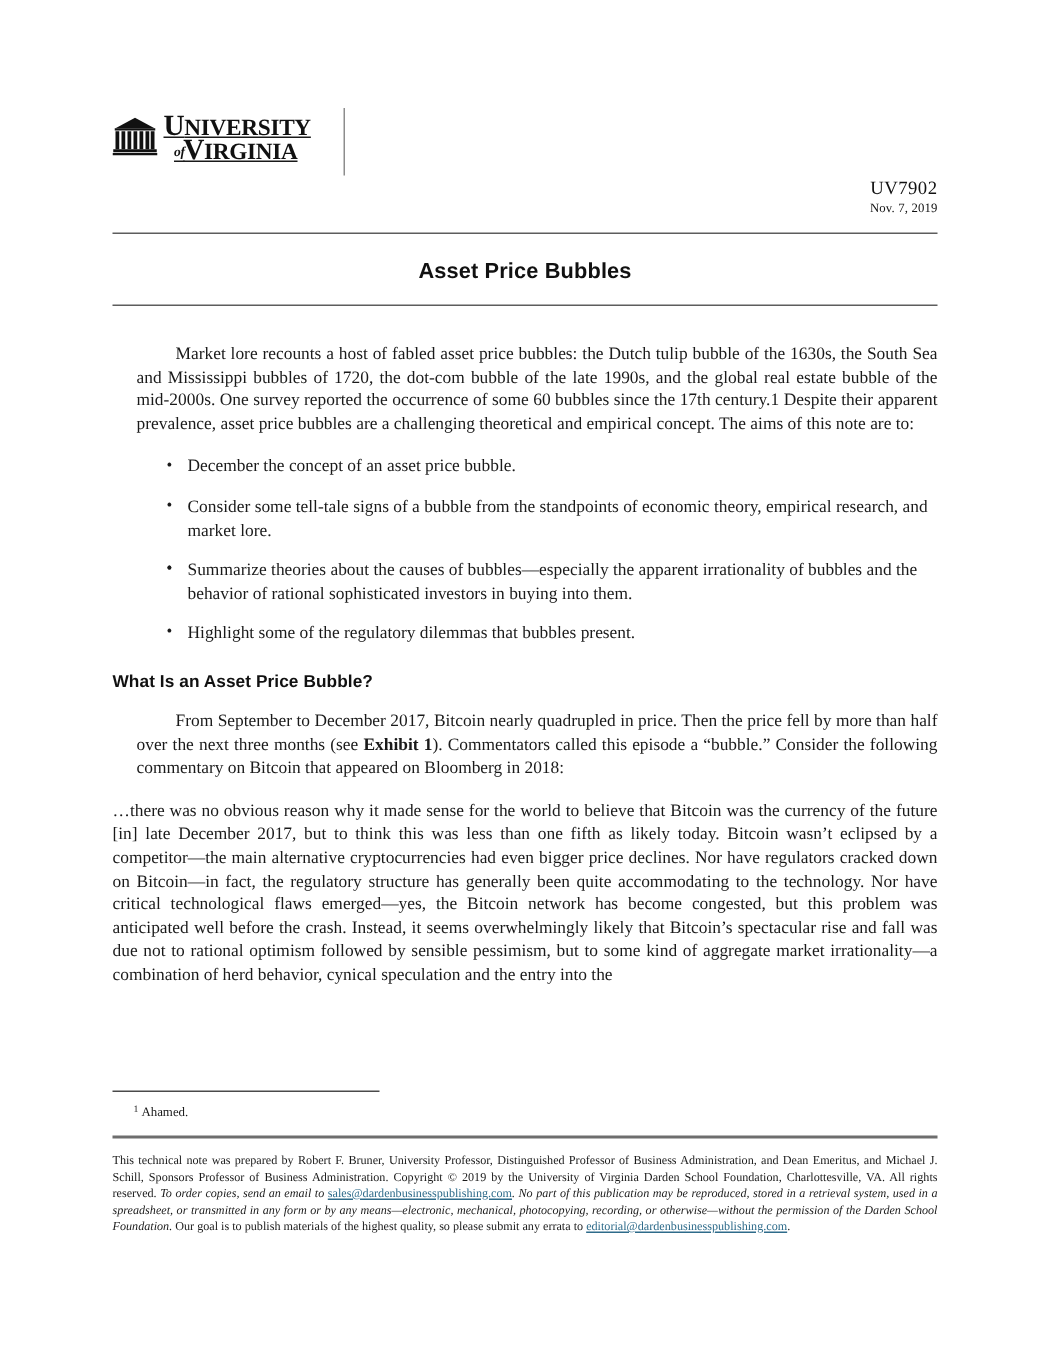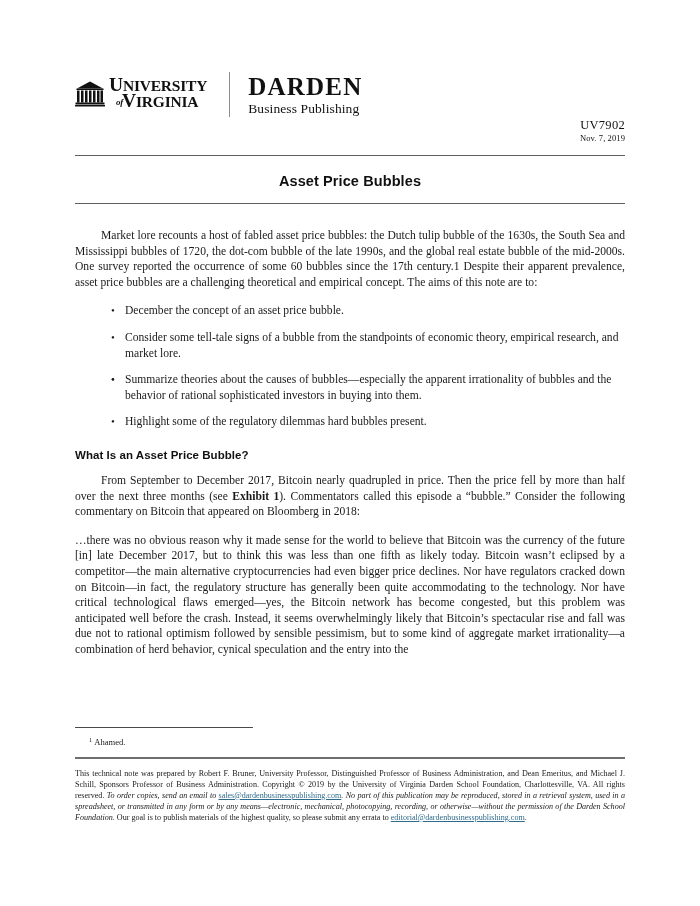--- a/index.html
+++ b/index.html
@@ -34,23 +34,24 @@
     width: 550px;
     height: 52px;
   }
   .brand-row {
     display: flex;
     align-items: flex-start;
     height: 100%;
   }
   .uva-lockup {
     display: flex;
-    align-items: center;
+    align-items: flex-start;
     gap: 4px;
     padding-top: 6px;
+    text-decoration: underline;
   }
   .rotunda {
     width: 30px;
     height: 26px;
     flex: none;
     display: block;
   }
   .uva-words {
     display: block;
     line-height: 1;
@@ -152,21 +153,21 @@
   .body-area {
     position: absolute;
     left: 75px;
     top: 228px;
     width: 550px;
   }
   p.para {
     font-size: 11.6px;
     line-height: 15.6px;
     text-align: justify;
-    margin: 0 0 13px 0;
+    margin: 0 0 13px 16px;
     text-indent: 26px;
     color: #1a1a1a;
   }
   ul.aims {
     list-style: none;
     margin: 4px 0 8px 0;
     padding: 0;
   }
   ul.aims li {
     position: relative;
@@ -274,24 +275,20 @@
           <rect x="0" y="48" width="60" height="3" fill="#111"></rect>
         </svg>
         <span class="uva-words">
           <span class="uva-line1"><span class="cap">U</span><span></span>NIVERSITY</span>
           <span class="uva-line2"><span class="of-mark">of</span><span class="cap">V</span>IRGINIA</span>
         </span>
       </div>
 
       <div class="divider-v"></div>
 
-      <div class="darden-block">
-        <div class="darden-name">DARDEN</div>
-        <div class="darden-sub">Business Publishing</div>
-      </div>
 
       <div class="doc-meta">
         <div class="doc-id">UV7902</div>
         <div class="doc-date">Nov. 7, 2019</div>
       </div>
 
     </div>
   </div>
 
   <div class="title-band">
@@ -315,21 +312,21 @@
       </li>
       <li>
         <span class="dot">•</span>
       </li>
       <li>
         <span class="dot">•</span>
         <span>Summarize theories about the causes of bubbles—especially the apparent irrationality of bubbles and the behavior of rational sophisticated investors in buying into them.</span>
       </li>
       <li>
         <span class="dot">•</span>
-        <span>Highlight some of the regulatory dilemmas hard bubbles present.</span>
+        <span>Highlight some of the regulatory dilemmas that bubbles present.</span>
       </li>
     </ul>
 
 
     <div class="sec-head">What Is an Asset Price Bubble?</div>
 
     <p class="para"><span>From September to December 2017, Bitcoin nearly quadrupled in price. Then the price fell by more than half over the next three months (see </span><b>Exhibit 1</b><span>). Commentators called this episode a “bubble.” Consider the following commentary on Bitcoin that appeared on Bloomberg in 2018:</span></p>
 
     <p class="quote">…there was no obvious reason why it made sense for the world to believe that Bitcoin was the currency of the future [in] late December 2017, but to think this was less than one fifth as likely today. Bitcoin wasn’t eclipsed by a competitor—the main alternative cryptocurrencies had even bigger price declines. Nor have regulators cracked down on Bitcoin—in fact, the regulatory structure has generally been quite accommodating to the technology. Nor have critical technological flaws emerged—yes, the Bitcoin network has become congested, but this problem was anticipated well before the crash. Instead, it seems overwhelmingly likely that Bitcoin’s spectacular rise and fall was due not to rational optimism followed by sensible pessimism, but to some kind of aggregate market irrationality—a combination of herd behavior, cynical speculation and the entry into the</p>
 

